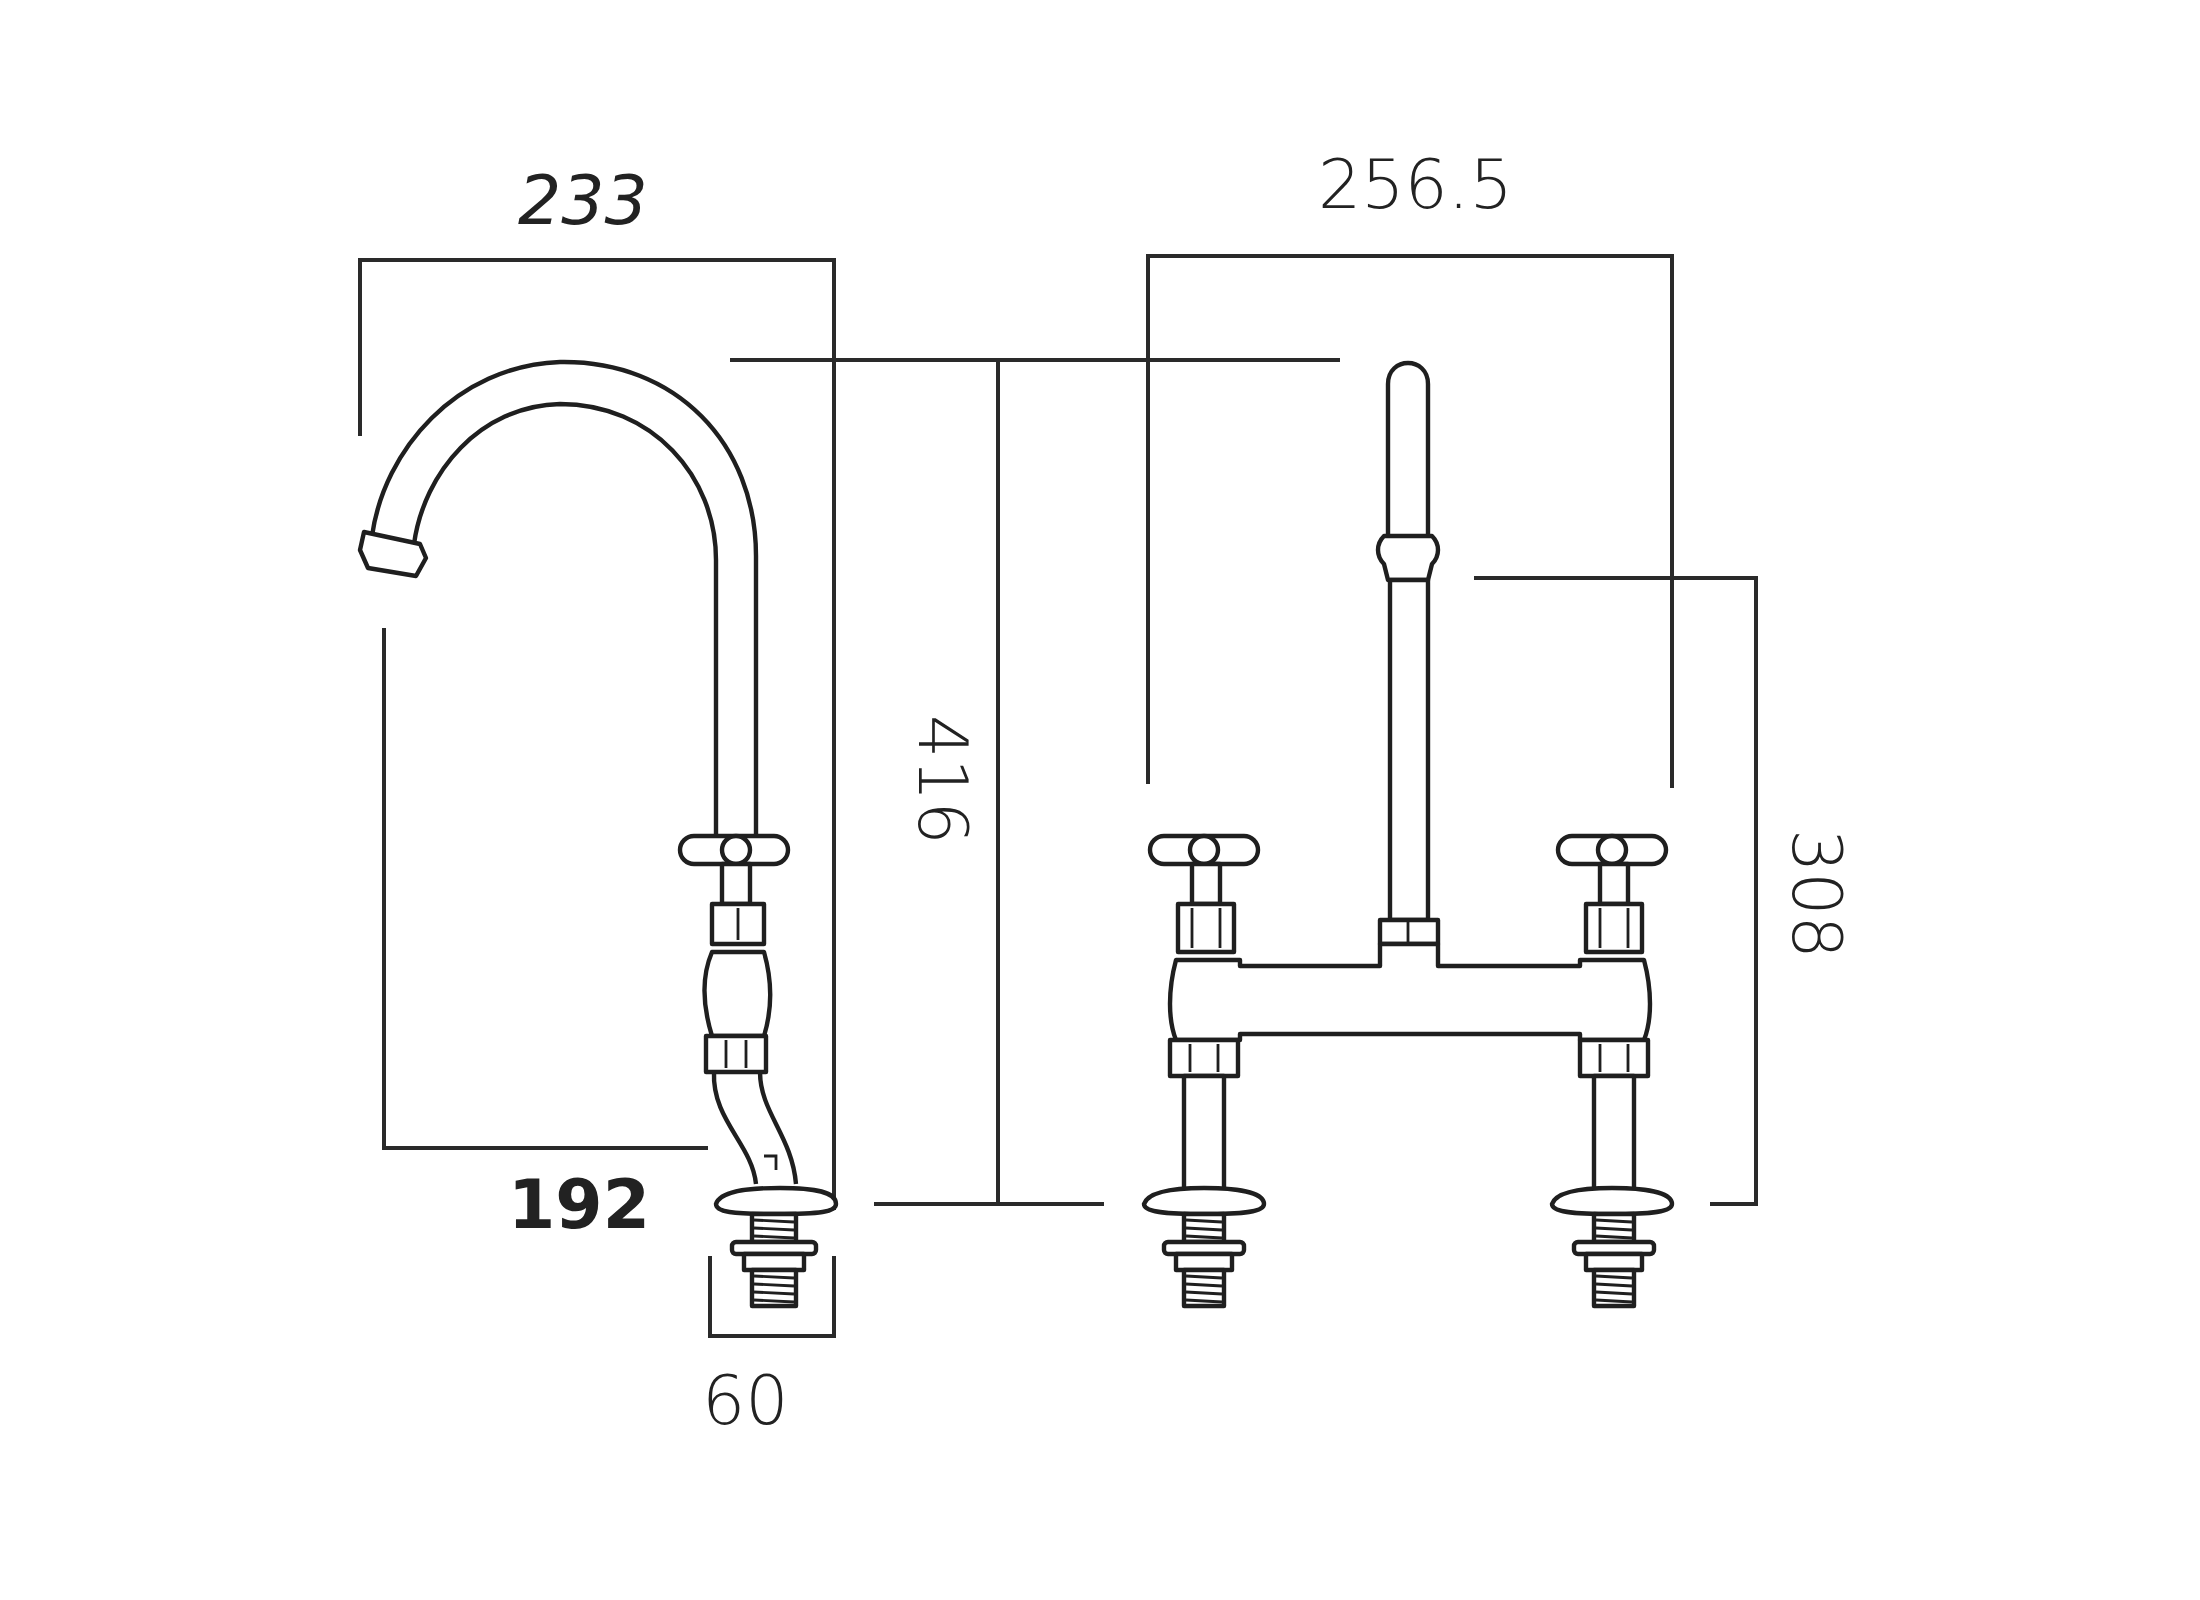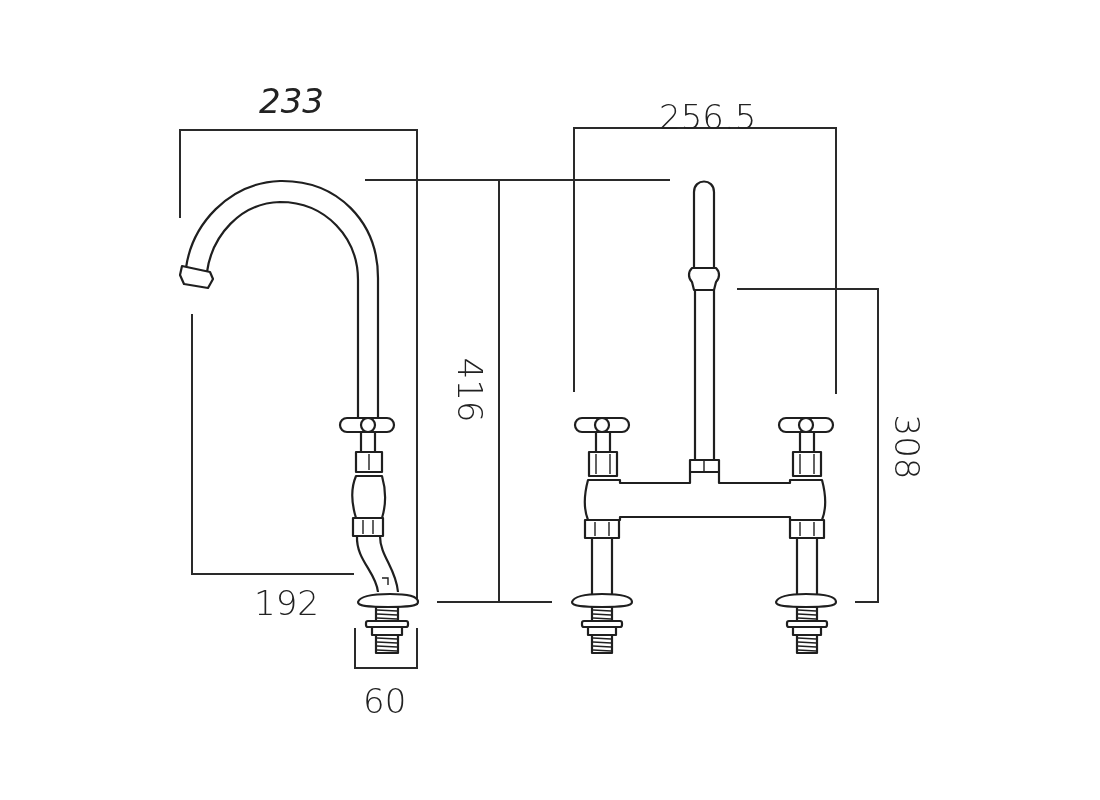--- a/index.html
+++ b/index.html
@@ -131,17 +131,17 @@
         <line x1="798" y1="618" x2="816" y2="619"></line>
       <line x1="798" y1="638" x2="816" y2="639"></line>
         <line x1="798" y1="642" x2="816" y2="643"></line>
         <line x1="798" y1="646" x2="816" y2="647"></line>
         <line x1="798" y1="650" x2="816" y2="651"></line>
     </g>
   </g>
 </svg>
 
 <div class="label" style="left:259px; top:84px;font-style:italic;">233</div>
-<div class="label" style="left:659px; top:100px;">256.5</div>
+<div class="label" style="left:659px; top:76px;">256.5</div>
 <div class="label rot" style="left:438px; top:373px; transform: rotate(90deg);">416</div>
 <div class="label rot" style="left:875px; top:430px; transform: rotate(90deg);">308</div>
-<div class="label" style="left:254px; top:586px;">192</div>
-<div class="label" style="left:363px; top:684px;">60</div>
+<div class="label" style="left:254px; top:586px;font-weight:bold;">192</div>
+<div class="label" style="left:351px; top:684px;">60</div>
 
 </body></html>

